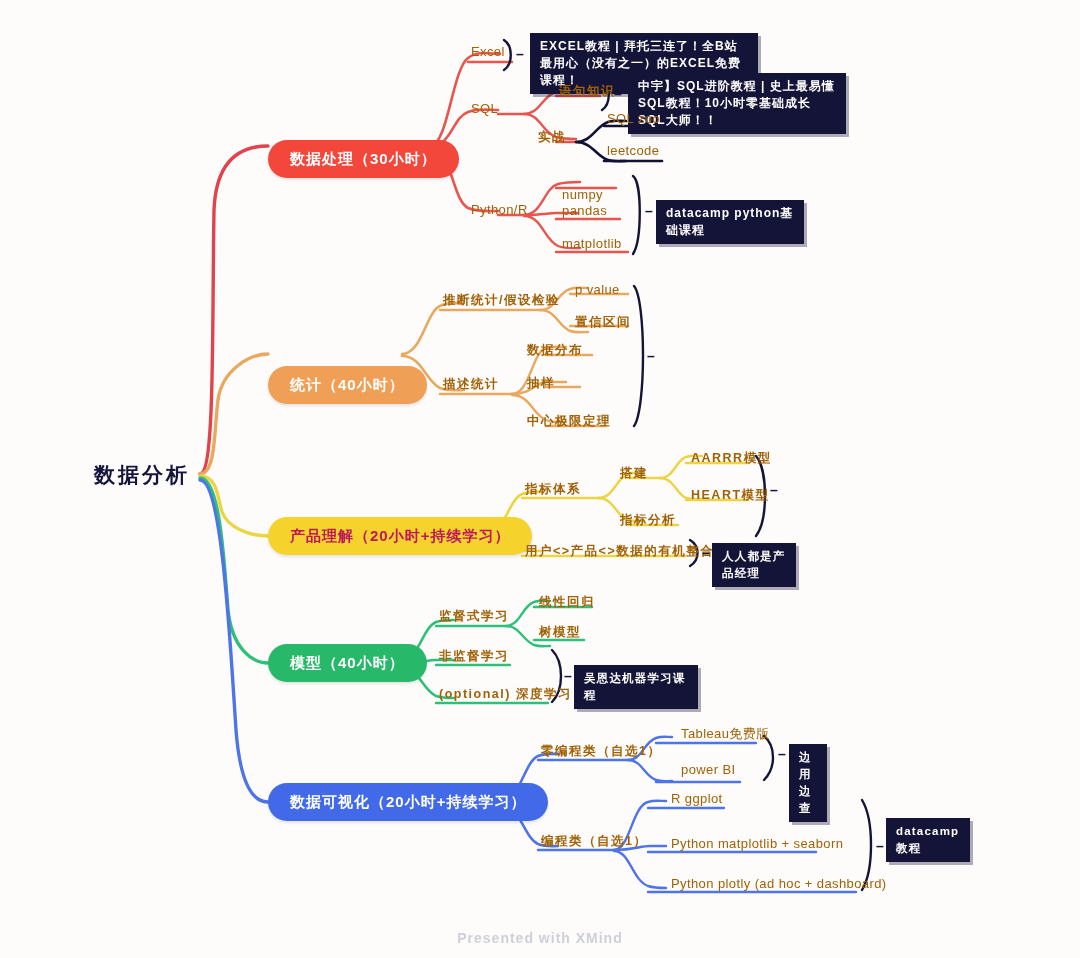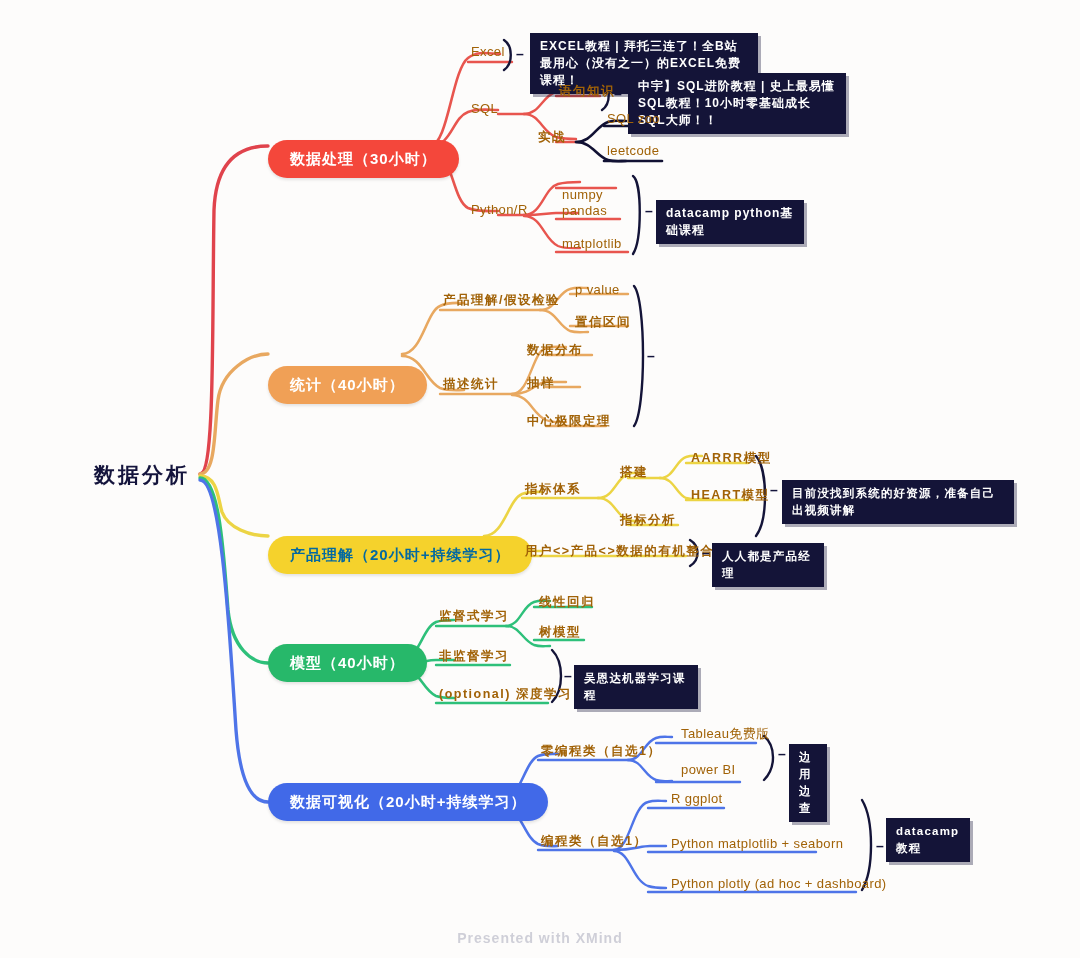--- a/index.html
+++ b/index.html
@@ -42,21 +42,21 @@
     color: #ffffff;
     font-weight: 700;
     font-size: 15px;
     letter-spacing: 1px;
     padding: 0 22px;
     height: 38px;
     box-shadow: 0 2px 3px rgba(0,0,0,0.10);
   }
   .pill.red    { background: #f4473b; }
   .pill.orange { background: #f0a056; }
-  .pill.yellow { background: #f5d22c; color: #0369a1; margin-top: 19px; }
+  .pill.yellow { background: #f5d22c; color: #be185d; }
   .pill.green  { background: #27b86a; }
   .pill.blue   { background: #4169e8; }
 
   
   .leaf {
     font-size: 13px;
     color: #a16207;
     font-weight: 400;
     letter-spacing: 0.4px;
     padding: 0 3px;
@@ -241,41 +241,40 @@
   <div class="node leaf" style="left:604px; top:111px;">SQL zoo</div>
   <div class="node leaf" style="left:604px; top:143px;">leetcode</div>
 
   <div class="node leaf" style="left:468px; top:202px;">Python/R</div>
   <div class="node leaf" style="left:559px; top:187px;">numpy</div>
   <div class="node leaf" style="left:559px; top:203px;">pandas</div>
   <div class="node leaf" style="left:559px; top:236px;">matplotlib</div>
   <div class="dash" style="left:645px; top:203px;">–</div>
   <div class="note" style="position:absolute; left:656px; top:200px; width:148px;">datacamp python基础课程</div>
 
-  <div class="node leaf cn" style="left:440px; top:292px;">产品理解/假设检验</div>
+  <div class="node leaf cn" style="left:440px; top:292px;">推断统计/假设检验</div>
   <div class="node leaf" style="left:572px; top:282px;text-align:right;">p value</div>
   <div class="node leaf cn" style="left:572px; top:314px;">置信区间</div>
 
   <div class="node leaf cn" style="left:440px; top:376px;">描述统计</div>
   <div class="node leaf cn" style="left:524px; top:342px;">数据分布</div>
   <div class="node leaf cn" style="left:524px; top:375px;">抽样</div>
   <div class="node leaf cn" style="left:524px; top:413px;">中心极限定理</div>
   <div class="dash" style="left:647px; top:348px;">–</div>
 
   <div class="node leaf cn" style="left:522px; top:481px;">指标体系</div>
-  <div class="node leaf cn" style="left:617px; top:465px;font-family:Liberation Mono, monospace;">搭建</div>
+  <div class="node leaf cn" style="left:617px; top:465px;">搭建</div>
   <div class="node leaf cn" style="left:688px; top:450px;">AARRR模型</div>
   <div class="node leaf cn" style="left:688px; top:487px;">HEART模型</div>
   <div class="node leaf cn" style="left:617px; top:512px;">指标分析</div>
   <div class="dash" style="left:770px; top:482px;">–</div>
-  <div class="note small" style="position:absolute; left:782px; top:480px; width:232px;">目前没找到系统的好资源，准备自己出视频讲解</div>
 
   <div class="node leaf cn" style="left:522px; top:543px;">用户&lt;&gt;产品&lt;&gt;数据的有机整合</div>
   <div class="dash" style="left:702px; top:545px;">–</div>
-  <div class="note small" style="position:absolute; left:712px; top:543px; width:112px;">人人都是产品经理</div>
+  <div class="note small" style="position:absolute; left:712px; top:543px; width:84px;">人人都是产品经理</div>
 
   <div class="node leaf cn" style="left:436px; top:608px;">监督式学习</div>
   <div class="node leaf cn" style="left:536px; top:594px;">线性回归</div>
   <div class="node leaf cn" style="left:536px; top:624px;">树模型</div>
   <div class="node leaf cn" style="left:436px; top:648px;">非监督学习</div>
   <div class="node leaf cn" style="left:436px; top:686px;">(optional) 深度学习</div>
   <div class="dash" style="left:564px; top:668px;">–</div>
   <div class="note small" style="position:absolute; left:574px; top:665px; width:124px;">吴恩达机器学习课程</div>
 
   <div class="node leaf cn" style="left:538px; top:743px;">零编程类（自选1）</div>

